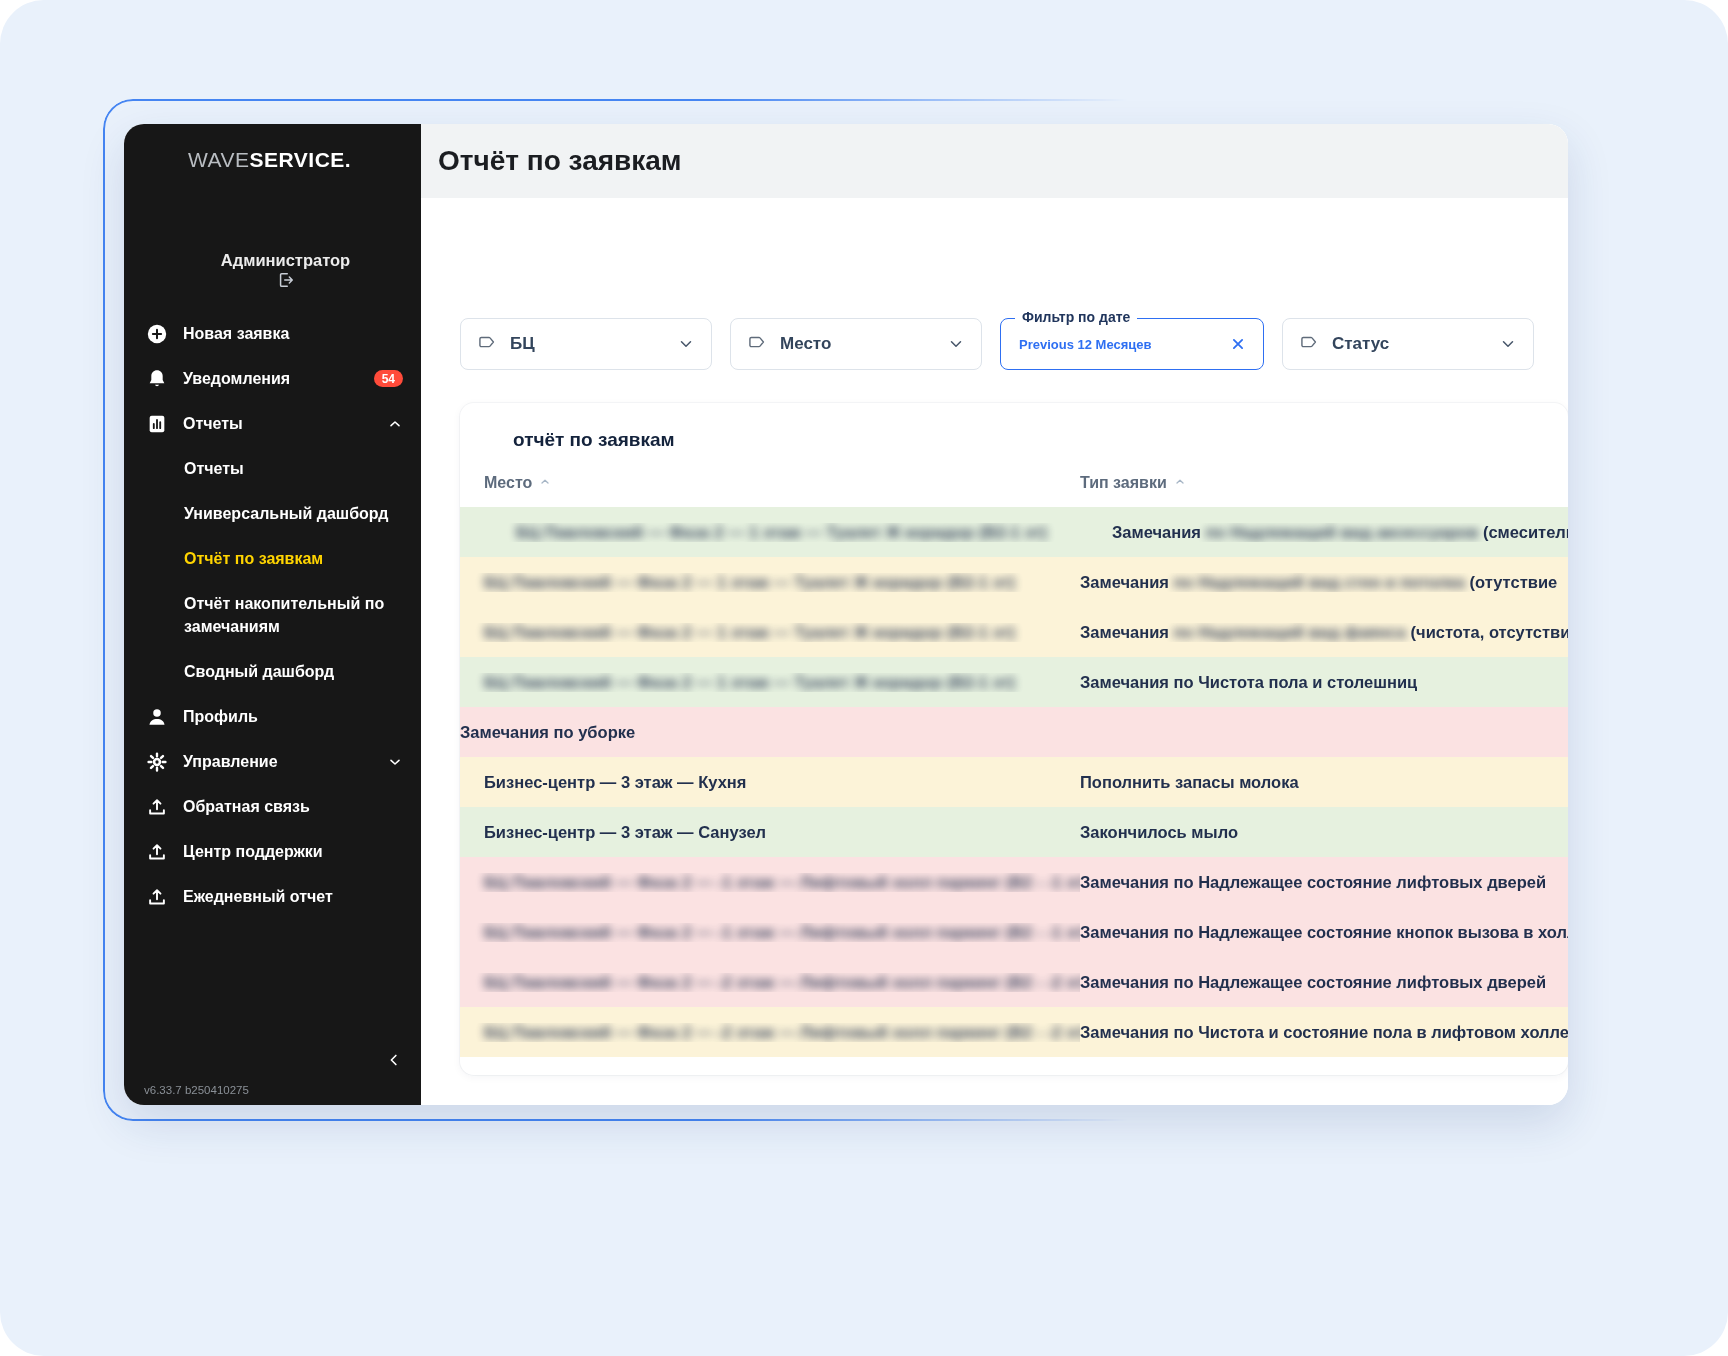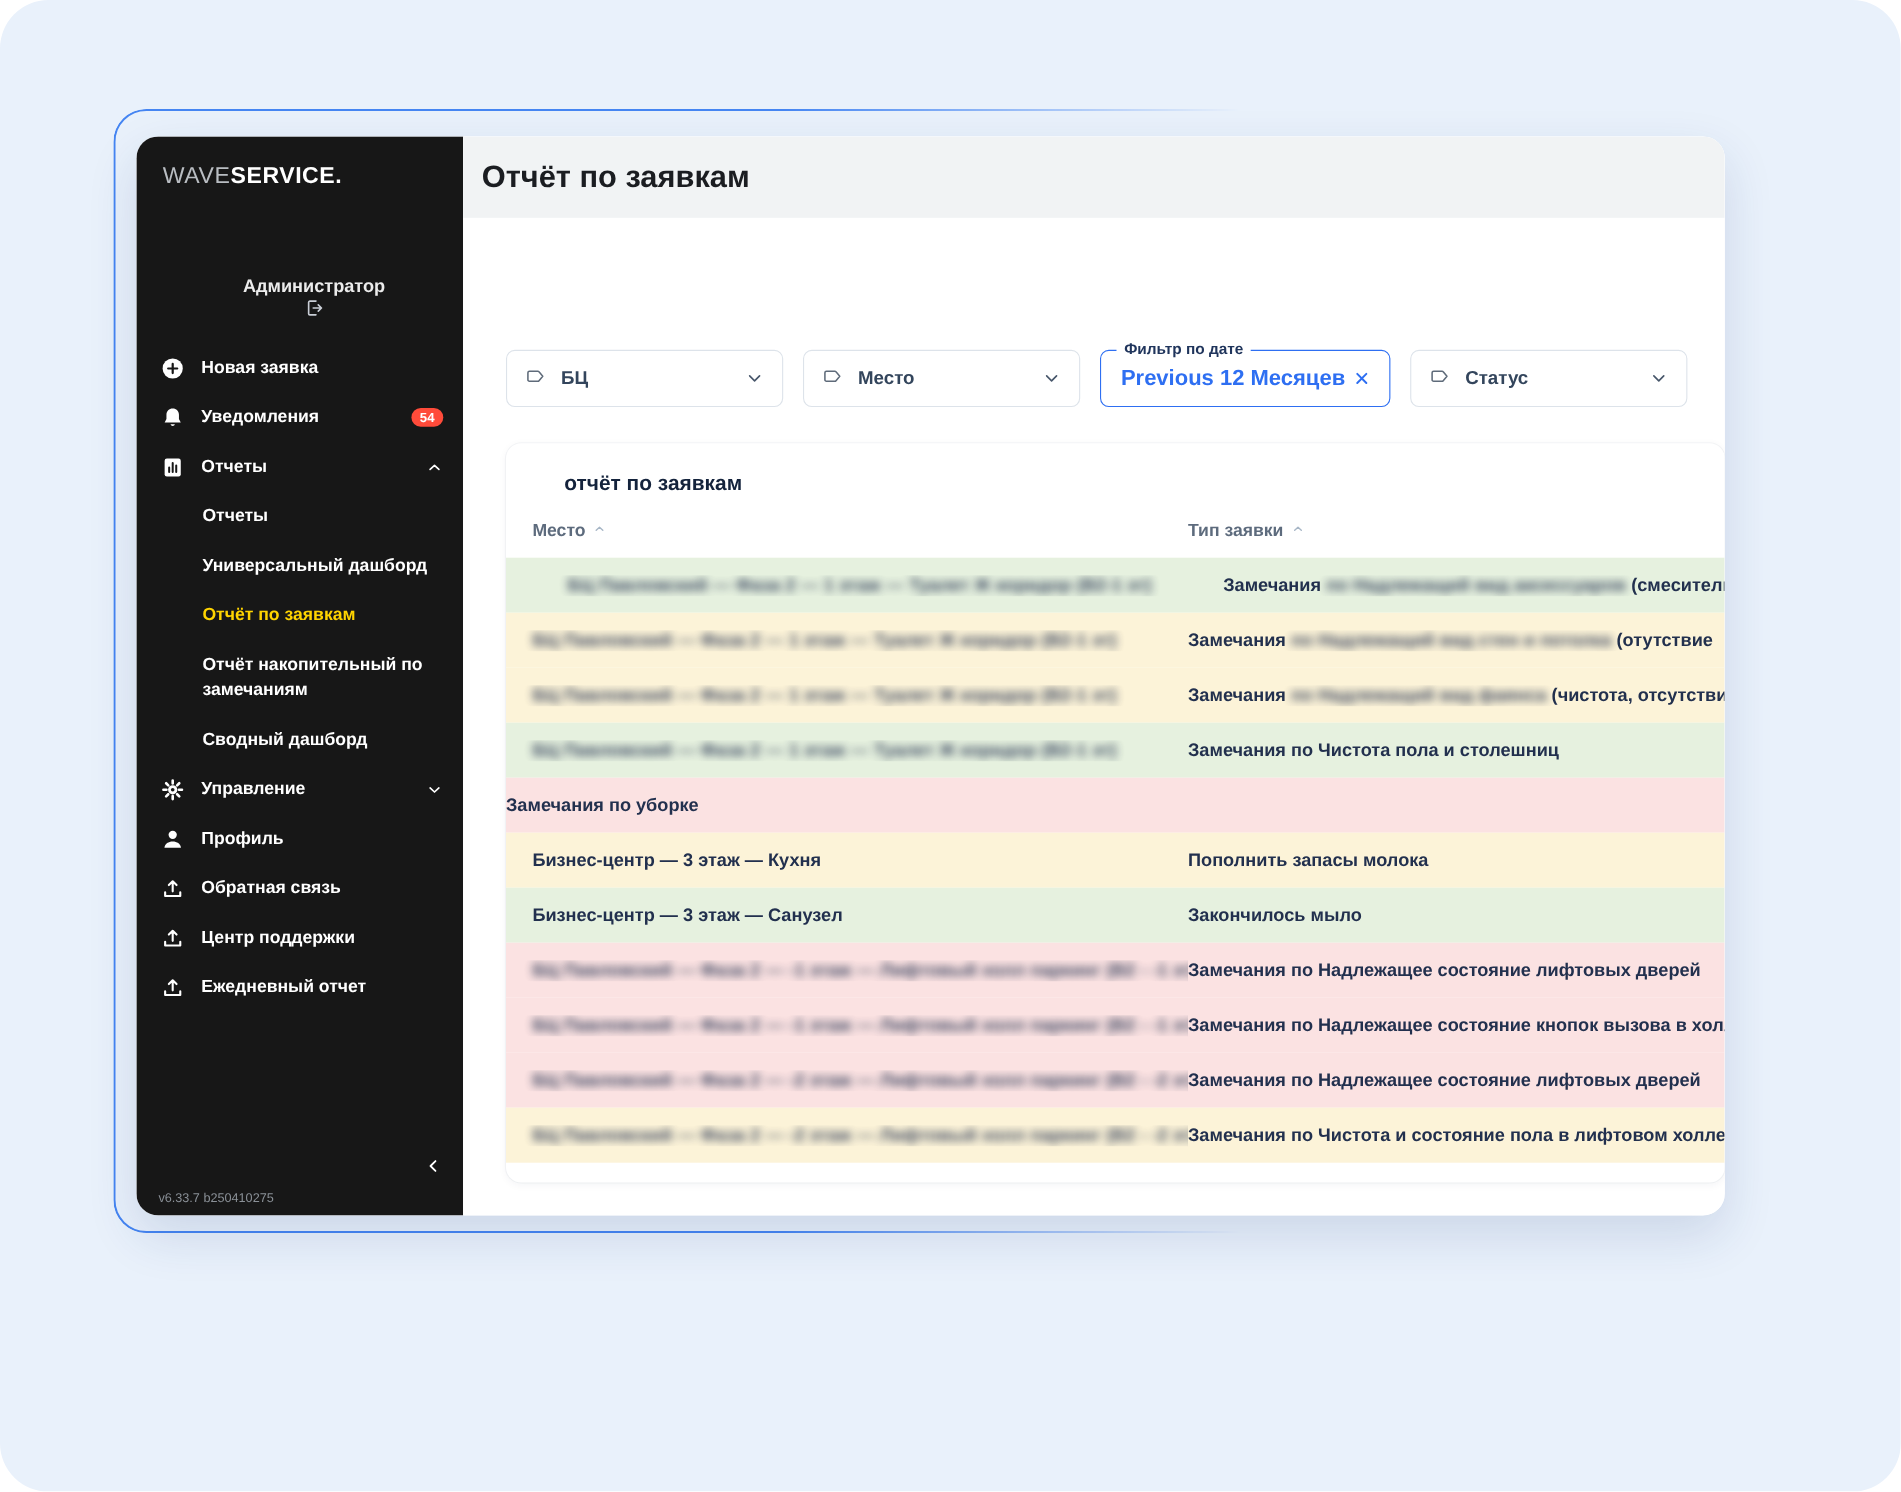--- a/index.html
+++ b/index.html
@@ -24,21 +24,21 @@
     background:#ffffff; border-radius:20px; overflow:hidden;
     box-shadow:0 18px 45px rgba(30,60,120,.14);
     display:flex;
   }
   
   .sidebar {
     width:297px; flex-shrink:0; background:#171717; color:#fff;
     position:relative;
   }
   .brand { margin:24px 0 0 24px; font-size:21px; letter-spacing:.5px; white-space:nowrap; }
-  .brand .wave { color:#b9bdc2; font-weight:400; }
+  .brand .wave { color:#b9bdc2; font-weight:400;margin-left:40px; }
   .brand .service { color:#ffffff; font-weight:700; }
   .user-row {
     margin:79px 18px 0 44px; display:flex; align-items:center; justify-content:space-between;
     font-size:16.5px; font-weight:700; color:#ececec;flex-direction:column;
   }
   .nav { margin-top:17px; }
   .nav-item {
     height:45px; display:flex; align-items:center; padding:0 12px 0 22px;
     cursor:pointer; font-size:16px; font-weight:600; color:#fff;
   }
@@ -75,21 +75,21 @@
   .filter-btn .chev { margin-left:auto; display:flex; }
   .date-filter {
     position:relative; width:264px; height:52px; background:#fff;
     border:1.5px solid #2e6ff2; border-radius:8px;
     display:flex; align-items:center; padding:0 14px 0 18px; cursor:pointer;
   }
   .date-filter .float-lbl {
     position:absolute; top:-10px; left:14px; background:#fff; padding:0 7px;
     font-size:14px; font-weight:700; color:#20355c; white-space:nowrap;
   }
-  .date-filter .val { font-size:20px; font-weight:700; color:#2e6ff2; white-space:nowrap; }
+  .date-filter .val { font-size:13px; font-weight:700; color:#2e6ff2; white-space:nowrap; }
   .date-filter .clear { margin-left:auto; display:flex; cursor:pointer; padding:2px; }
   
   .report {
     position:absolute; left:39px; top:279px; width:1108px;
     background:#fff; border-radius:14px;
     box-shadow:0 0 0 1px rgba(20,40,80,.04), 0 2px 8px rgba(20,40,80,.05);
     overflow:hidden; padding-bottom:18px;
   }
   .report-title { padding:26px 0 0 53px; font-size:19px; font-weight:700; color:#14233c; }
   .thead { display:flex; align-items:center; height:48px; margin-top:8px; }
@@ -174,42 +174,42 @@
       <div class="sub-item two-line">
         <span>Отчёт накопительный по замечаниям</span>
       </div>
       <div class="sub-item">
         <span>Сводный дашборд</span>
       </div>
 
 
       <div class="nav-item">
         <span class="icon">
+          <svg viewBox="0 0 24 24" width="22" height="22" fill="#fff">
+              <circle cx="12" cy="7.6" r="4.1"></circle>
+              <path d="M3.8 20.5c.5-4.2 4-6.3 8.2-6.3s7.7 2.1 8.2 6.3z"></path>
+            </svg>
+        </span>
+        <span class="lbl">Профиль</span>
+      </div>
+
+      <div class="nav-item">
+        <span class="icon">
           <svg viewBox="0 0 24 24" width="22" height="22">
               <path d="M12 2.8v3M12 18.2v3M2.8 12h3M18.2 12h3M5.5 5.5l2.1 2.1M16.4 16.4l2.1 2.1M18.5 5.5l-2.1 2.1M7.6 16.4l-2.1 2.1" stroke="#fff" stroke-width="2.6" stroke-linecap="round"></path>
               <circle cx="12" cy="12" r="4.6" fill="#fff"></circle>
               <circle cx="12" cy="12" r="1.8" fill="#171717"></circle>
             </svg>
         </span>
         <span class="lbl">Управление</span>
         <span class="chev">
           <svg viewBox="0 0 24 24" width="16" height="16" fill="none" stroke="#fff" stroke-width="2.3" stroke-linecap="round" stroke-linejoin="round">
               <path d="M6 9.5l6 5.5 6-5.5"></path>
             </svg>
         </span>
-      </div>
-
-      <div class="nav-item">
-        <span class="icon">
-          <svg viewBox="0 0 24 24" width="22" height="22" fill="#fff">
-              <circle cx="12" cy="7.6" r="4.1"></circle>
-              <path d="M3.8 20.5c.5-4.2 4-6.3 8.2-6.3s7.7 2.1 8.2 6.3z"></path>
-            </svg>
-        </span>
-        <span class="lbl">Профиль</span>
       </div>
 
       <div class="nav-item">
         <span class="icon">
           <svg viewBox="0 0 24 24" width="22" height="22" fill="none" stroke="#fff" stroke-width="2.1" stroke-linecap="round" stroke-linejoin="round">
               <path d="M4.5 15.5v3.6h15v-3.6"></path>
               <path d="M12 14.5V5M8.2 8.3L12 4.6l3.8 3.7"></path>
             </svg>
         </span>
         <span class="lbl">Обратная связь</span>

